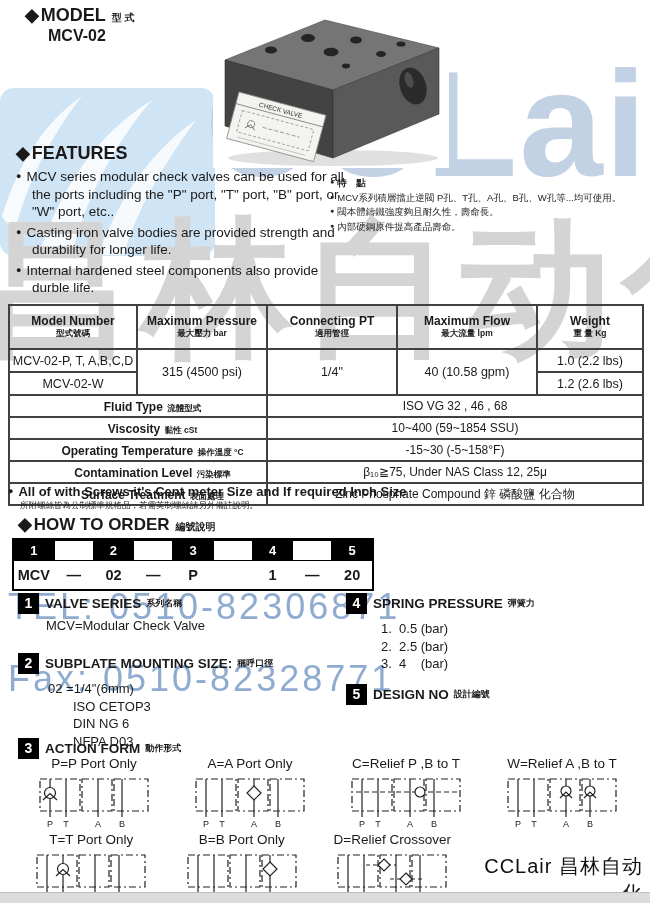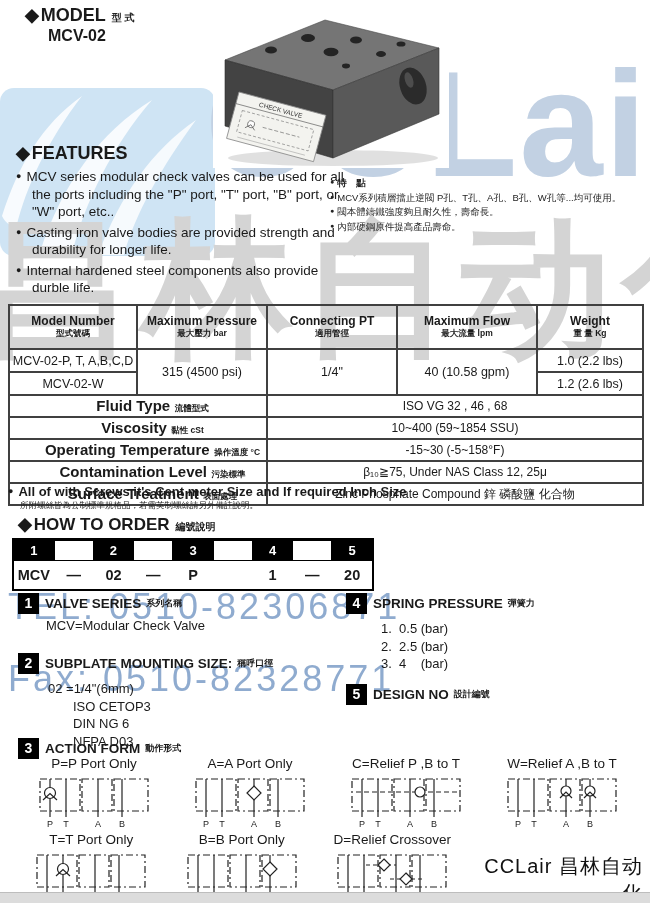--- a/index.html
+++ b/index.html
@@ -36,21 +36,21 @@
   .feat-item { font-size:13.5px; line-height:1.3; margin-bottom:3px; padding-left:16px; text-indent:-16px; }
   .zhfeat { font-size:9.5px; line-height:1.55; color:#222; }
   .zhfeat .blt::before { font-size:7px; margin-right:3px; }
   
   table.spec { border-collapse:collapse; table-layout:fixed; width:634px; background:transparent; }
   table.spec td, table.spec th { border:2px solid #404040; text-align:center; vertical-align:middle; padding:1px 2px; }
   table.spec { border:2px solid #000; }
   .th-en { font-size:12px; font-weight:bold; }
   .th-zh { font-size:8.5px; font-weight:bold; }
   .cell { font-size:12.5px; }
-  .prop-label { font-size:15px; font-weight:bold;margin-left:29px; }
+  .prop-label { font-size:12px; font-weight:bold;margin-left:29px; }
   .prop-zh { font-size:8.5px; font-weight:bold;margin-top:8px; }
   .prop-val { font-size:12px; }
   
   .note-en { font-size:13px; font-weight:bold; }
   .note-zh { font-size:8.5px; color:#222; margin-left:12px; margin-top:1px; }
   
   .order-box { border:2px solid #000; width:362px; background:transparent; }
   .ot-r1 { display:flex; height:21px; }
   .ot-c { width:40.2px; border:1px solid #000; display:flex; align-items:center; justify-content:center;
           font-size:13px; font-weight:bold; }

